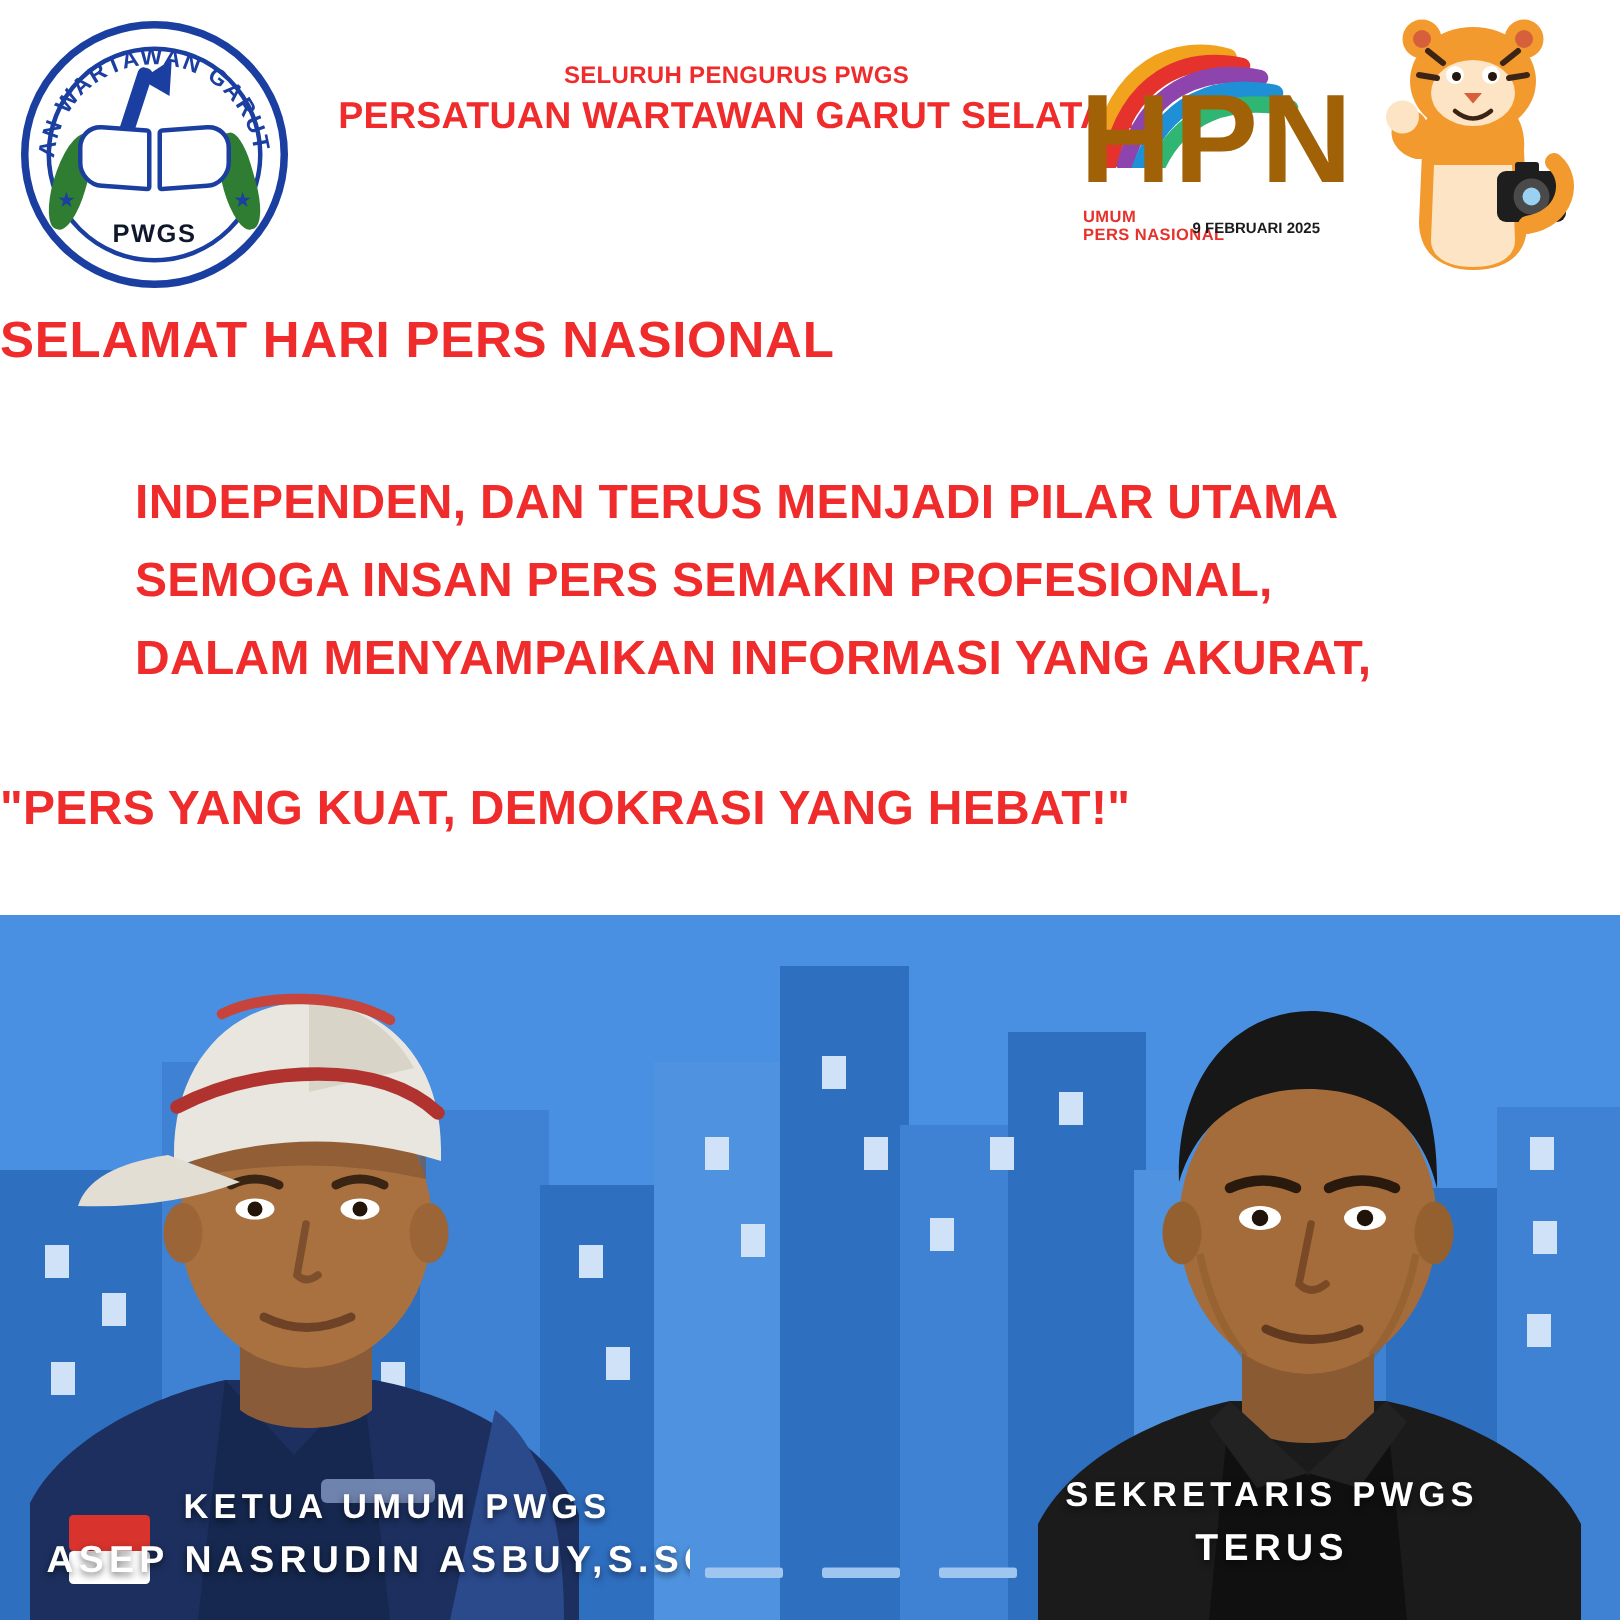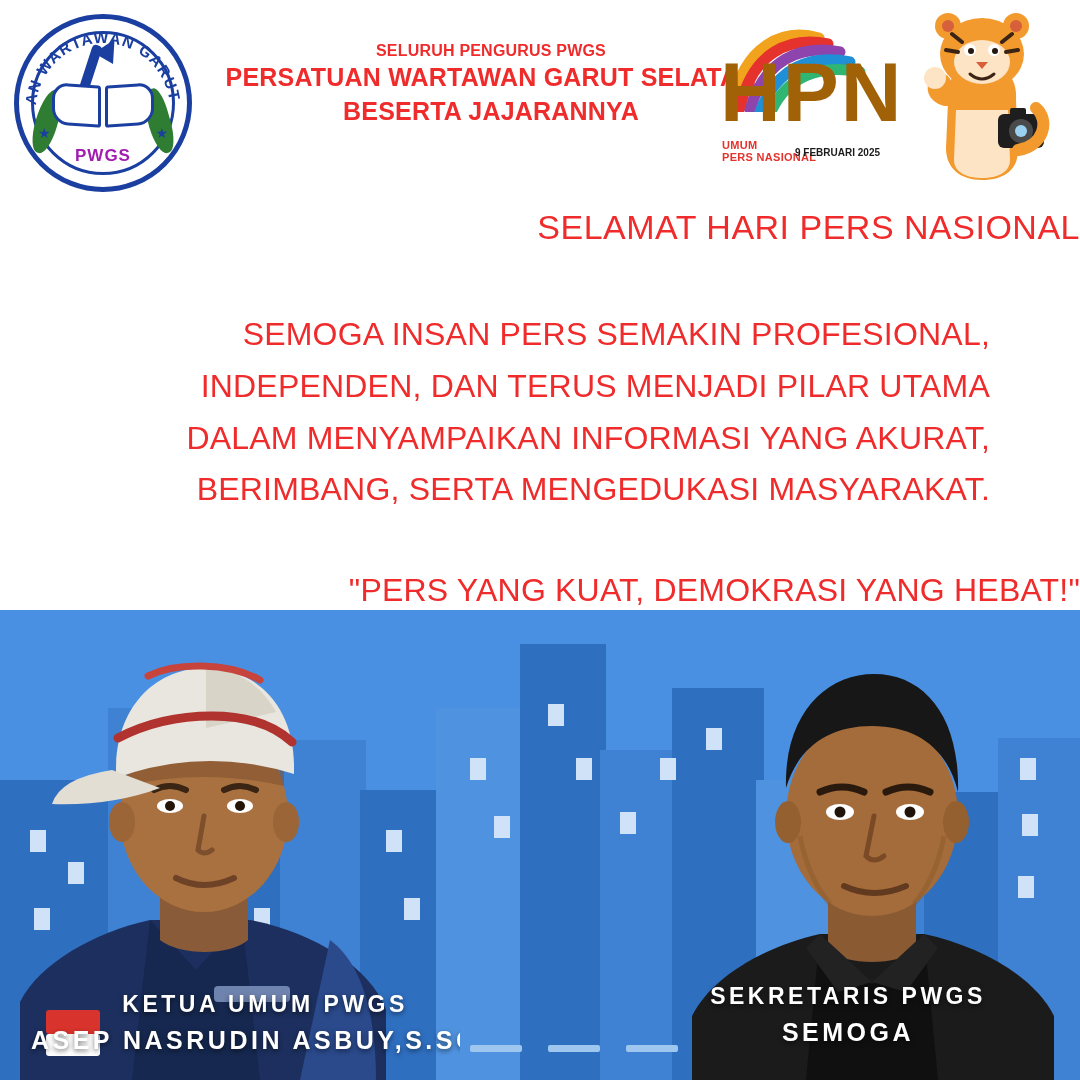--- a/index.html
+++ b/index.html
@@ -109,21 +109,21 @@
     font-family: "Liberation Sans", sans-serif;
     font-weight: bold;
     font-size: 15.5px;
     letter-spacing: 1.2px;
   }
   .logo-bottom-label {
     position: absolute;
     left: 0; right: 0;
     bottom: 26px;
     text-align: center;
-    color: #a21caf;
+    color: #0f172a;
     font-weight: bold;
     font-size: 17px;
     letter-spacing: 1px;
   }
   .logo-star {
     position: absolute;
     color: #1b3fa0;
     font-size: 14px;
     line-height: 1;
   }
@@ -198,23 +198,23 @@
     width: 180px;
     height: 178px;
   }
 
   
   .message {
     position: absolute;
     left: 0;
     top: 208px;
     width: 1080px;
-    text-align: right;
+    text-align: left;
     color: #ef2b2b;
-    font-weight: normal;
+    font-weight: bold;
   }
   .msg-title {
     font-size: 34px;
     letter-spacing: 0.5px;
     margin-bottom: 62px;
   }
   .msg-body {
     font-size: 32px;
     line-height: 1.62;
     letter-spacing: 0.2px;
@@ -314,21 +314,20 @@
 
       <div class="logo-star l">★</div>
       <div class="logo-star r">★</div>
 
       <div class="logo-bottom-label">PWGS</div>
     </div>
 
     <div class="headline">
       <div class="l1">SELURUH PENGURUS PWGS</div>
       <div class="l2">PERSATUAN WARTAWAN GARUT SELATAN</div>
-      <div class="l3">BESERTA JAJARANNYA</div>
     </div>
 
     <div class="hpn">
       <svg class="hpn-swoosh" viewBox="0 0 150 86">
         <path d="M8,80 C20,18 60,2 95,12" stroke="#f2a31d" stroke-width="11" fill="none" stroke-linecap="round"></path>
         <path d="M16,82 C28,26 66,10 104,18" stroke="#e5322c" stroke-width="11" fill="none" stroke-linecap="round"></path>
         <path d="M26,84 C40,34 76,18 116,26" stroke="#8e44ad" stroke-width="11" fill="none" stroke-linecap="round"></path>
         <path d="M36,86 C52,42 86,28 126,36" stroke="#1f8fd6" stroke-width="11" fill="none" stroke-linecap="round"></path>
         <path d="M46,88 C62,50 96,38 136,46" stroke="#2fb673" stroke-width="11" fill="none" stroke-linecap="round"></path>
       </svg>
@@ -371,24 +370,23 @@
       <circle cx="135" cy="121" r="6" fill="#9ad1f0"></circle>
       <rect x="124" y="98" width="16" height="8" rx="2" fill="#1e1e1e"></rect>
 
       <path d="M132,140 C158,136 164,110 150,98" stroke="#f29a2e" stroke-width="12" fill="none" stroke-linecap="round"></path>
     </svg>
   </div>
 
   <div class="message">
     <div class="msg-title">SELAMAT HARI PERS NASIONAL</div>
     <div class="msg-body">
+      <div>INDEPENDEN, DAN TERUS MENJADI PILAR UTAMA</div>
       <div>SEMOGA INSAN PERS SEMAKIN PROFESIONAL,</div>
-      <div>INDEPENDEN, DAN TERUS MENJADI PILAR UTAMA</div>
       <div>DALAM MENYAMPAIKAN INFORMASI YANG AKURAT,</div>
-      <div>BERIMBANG, SERTA MENGEDUKASI MASYARAKAT.</div>
     </div>
     <div class="msg-quote">"PERS YANG KUAT, DEMOKRASI YANG HEBAT!"</div>
   </div>
 
   <div class="city">
     <div class="bldg" style="left:0px;   width:120px; height:300px; background:#2f6fc0;"></div>
     <div class="bldg" style="left:108px; width:96px;  height:372px; background:#3f81d2;"></div>
     <div class="bldg" style="left:196px; width:90px;  height:262px; background:#2f6fc0;"></div>
     <div class="bldg" style="left:280px; width:86px;  height:340px; background:#3f81d2;"></div>
     <div class="bldg" style="left:360px; width:82px;  height:290px; background:#2f6fc0;"></div>
@@ -492,17 +490,17 @@
 
       <path d="M156,266 Q186,280 218,266" stroke="#613a1f" stroke-width="6" fill="none" stroke-linecap="round"></path>
 
       <path d="M112,216 Q120,258 142,284 M256,216 Q248,258 226,284" stroke="#8c592c" stroke-width="5" fill="none" opacity="0.5"></path>
 
       <path d="M132,314 L184,362 L150,372 L118,328 Z" fill="#222222"></path>
       <path d="M236,314 L184,362 L218,372 L250,328 Z" fill="#222222"></path>
     </svg>
     <div class="caption caption-right">
       <div class="role">SEKRETARIS PWGS</div>
-      <div class="name">SEMOGA</div>
+      <div class="name">TERUS</div>
     </div>
   </div>
 
 </div>
 
 </body></html>

